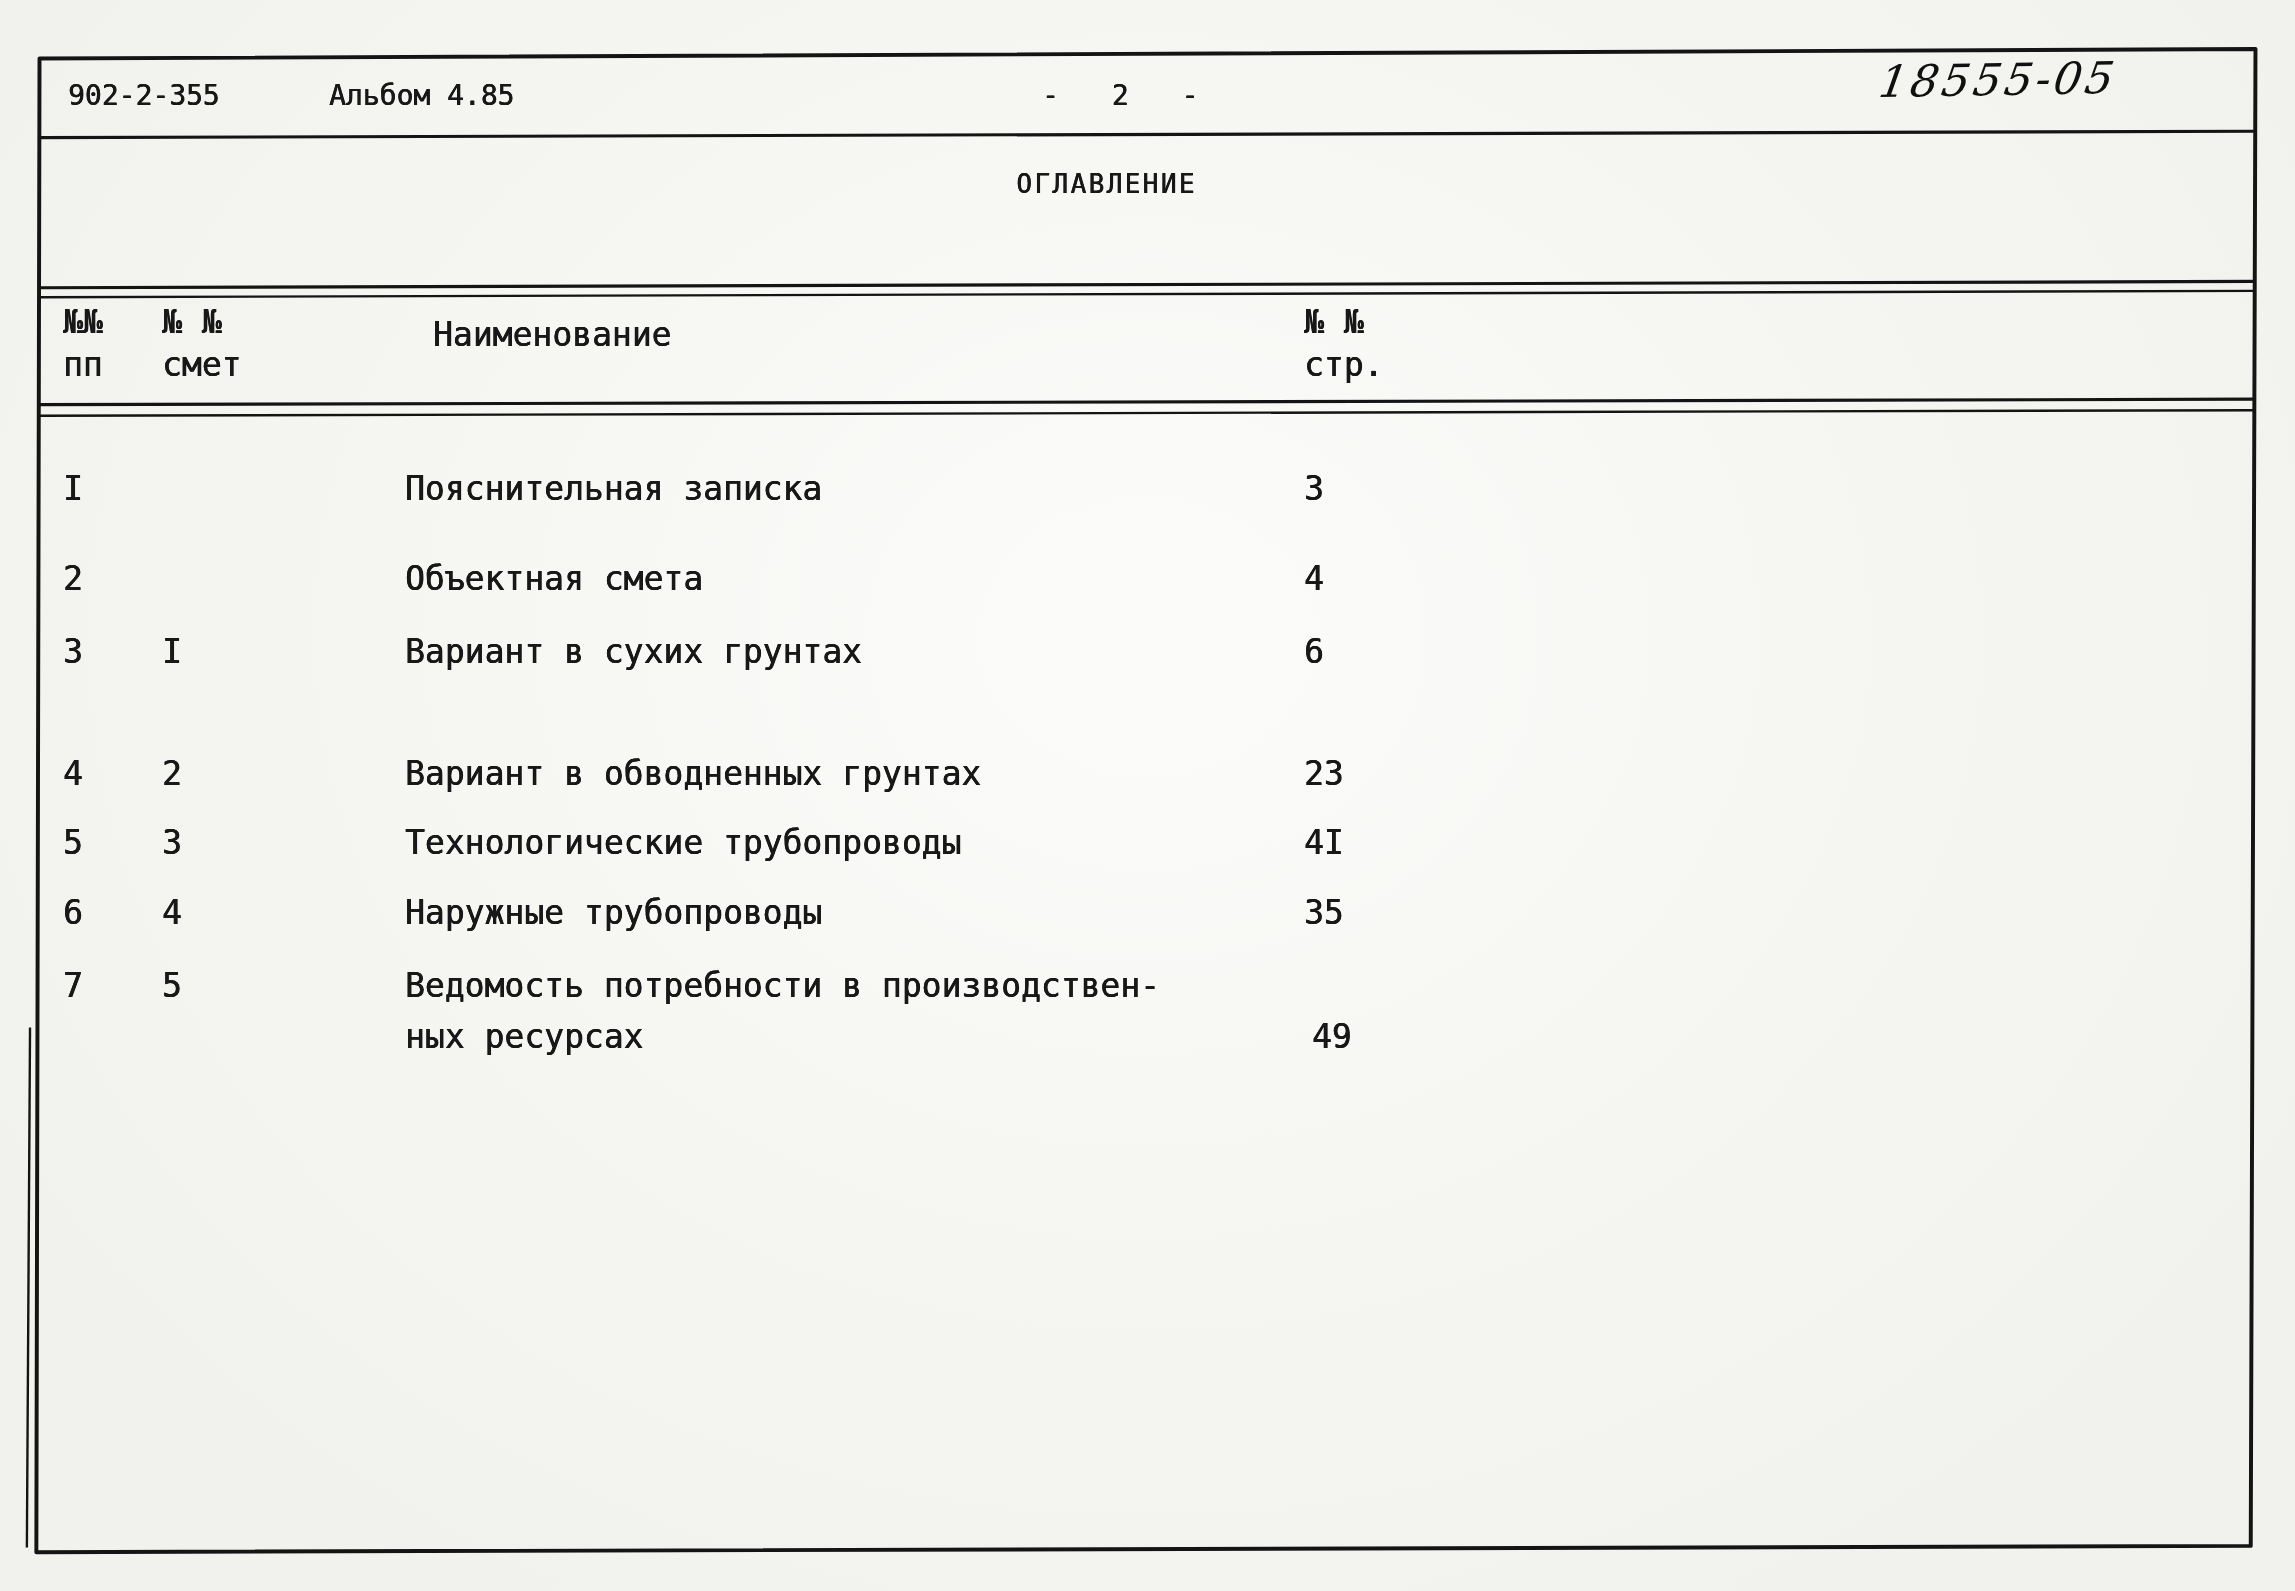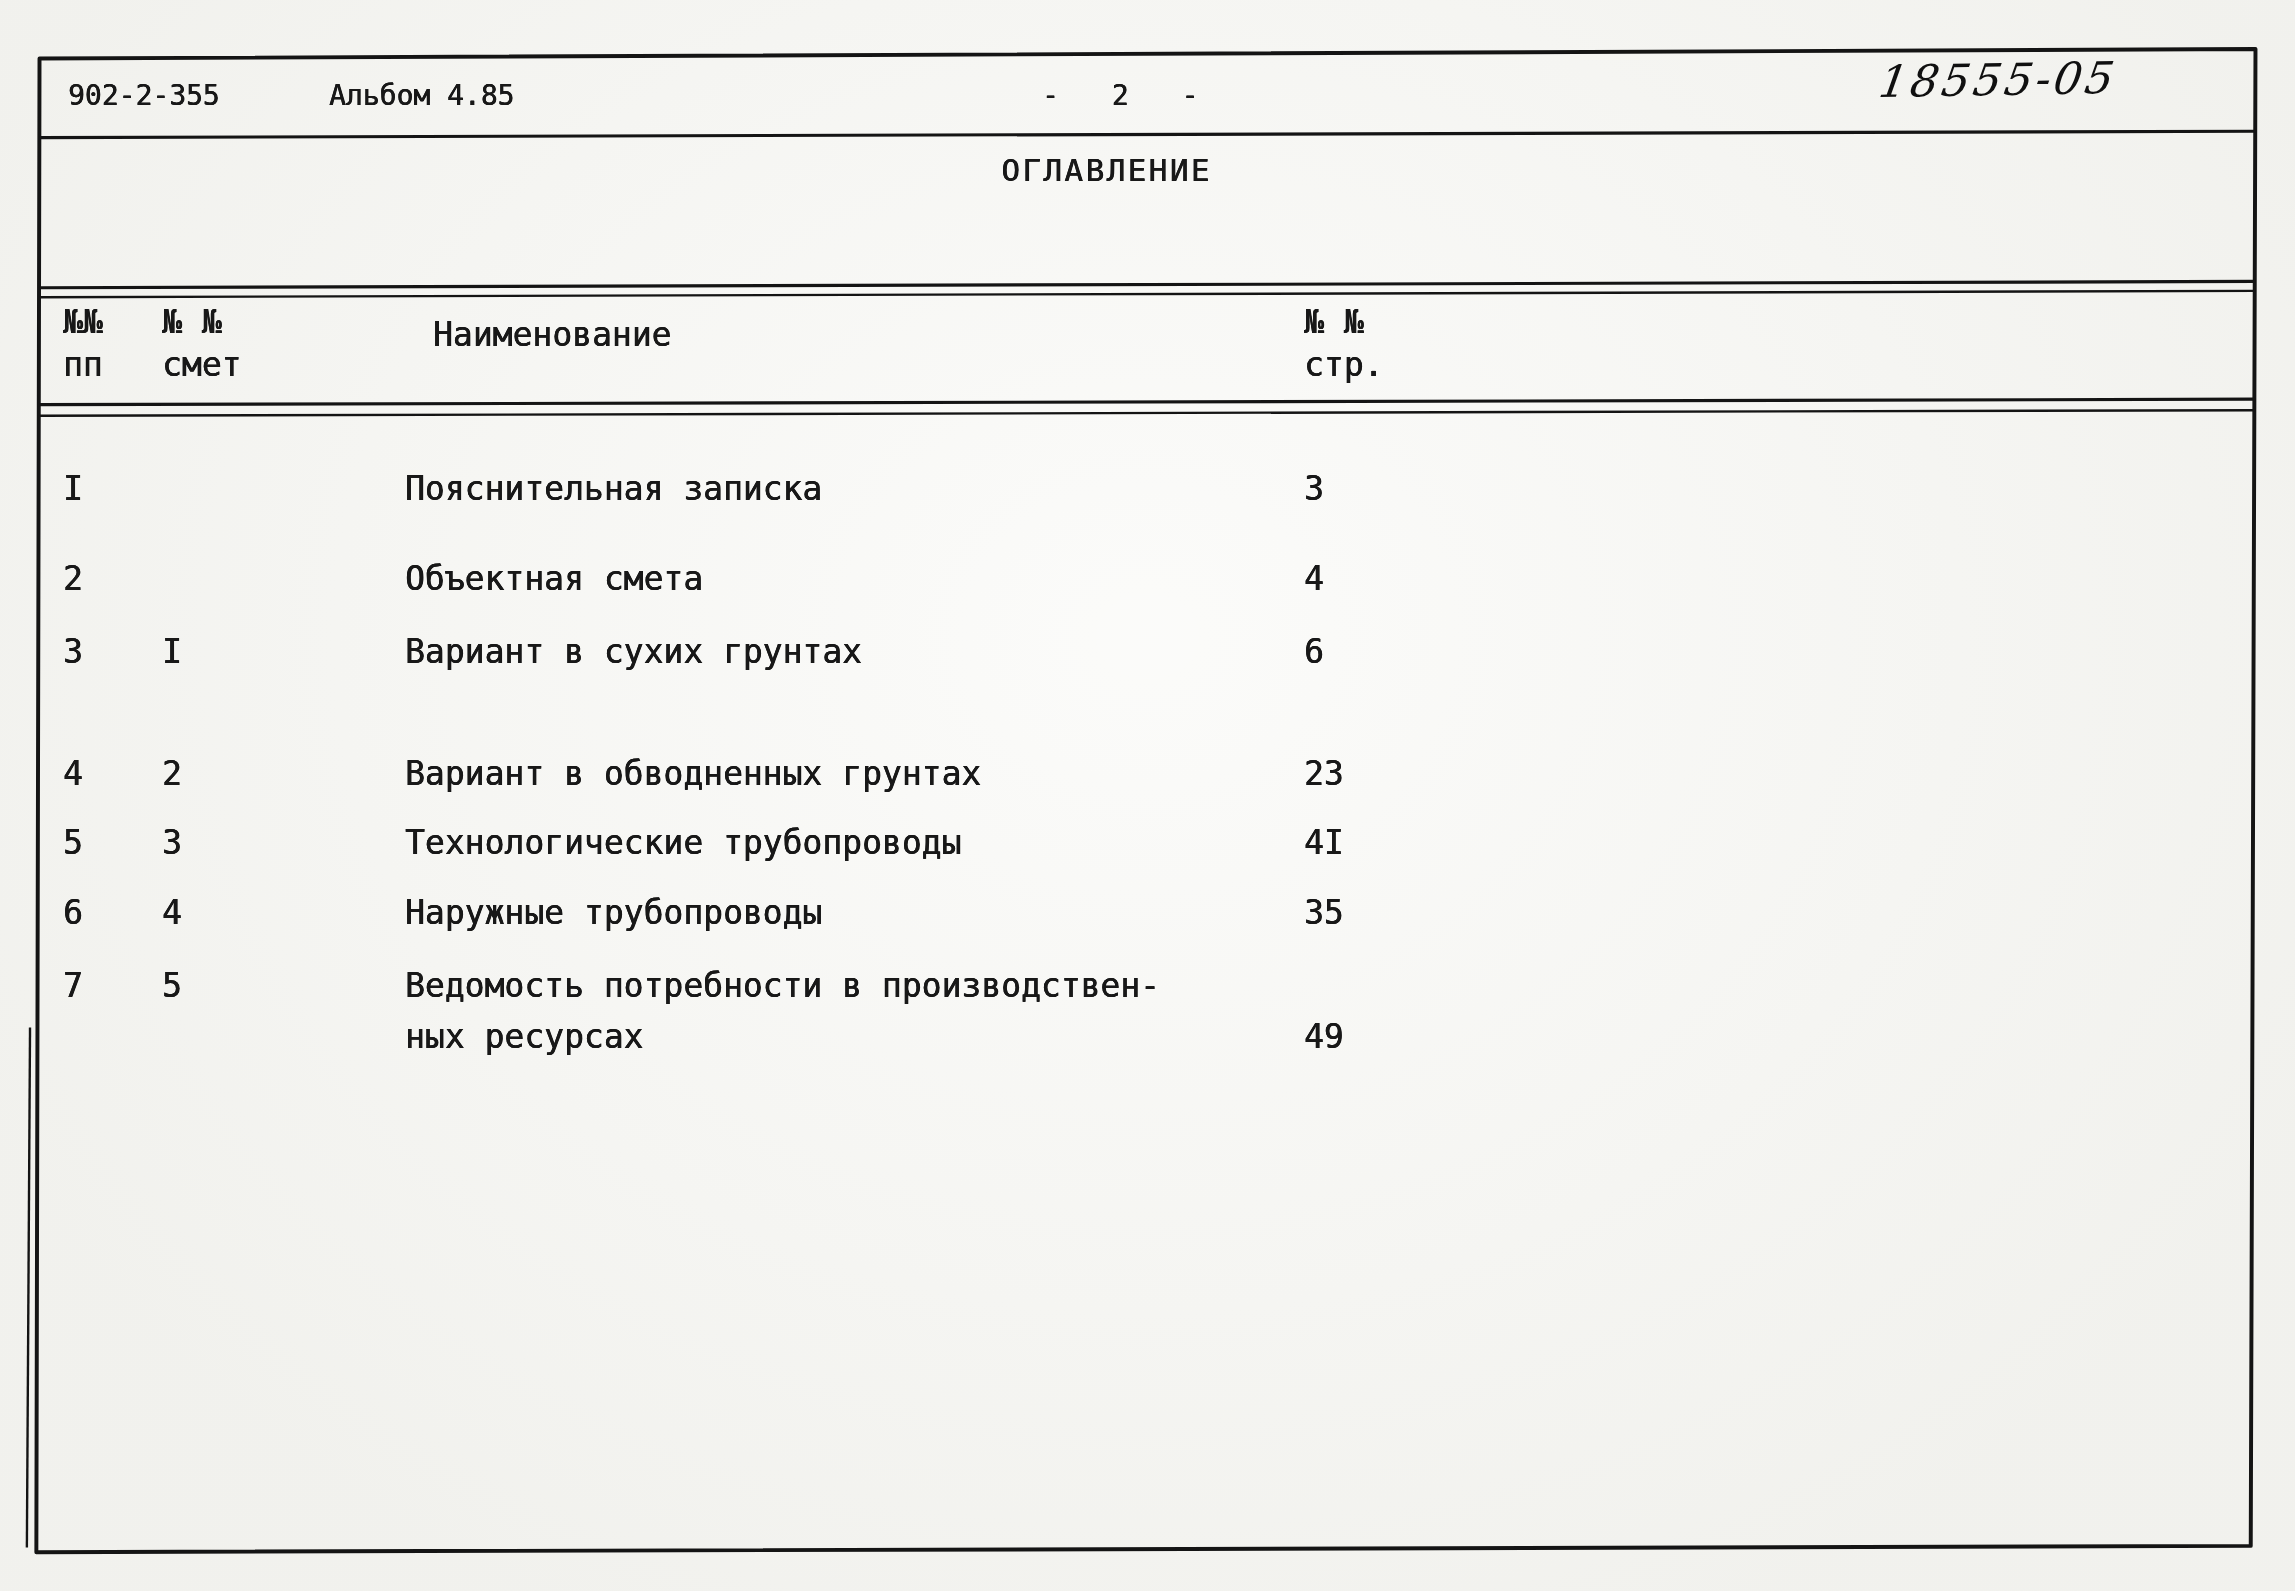--- a/index.html
+++ b/index.html
@@ -30,23 +30,23 @@
     left: 1880px; top: 60px;
     font-family: "DejaVu Serif", "Liberation Serif", serif;
     font-style: italic;
     font-size: 44px;
     letter-spacing: 3.2px;
     transform: skewX(-10deg) rotate(-1deg);
     color: #101010;
   }
 
   .title {
-    position: absolute; left: 0; top: 152px; width: 2213px;
+    position: absolute; left: 0; top: 169px; width: 2213px;
     text-align: center;
-    font-size: 31px; letter-spacing: 2.4px;
+    font-size: 26px; letter-spacing: 2.4px;
   }
 
   .grid-row {
     position: absolute; left: 38px; width: 2215px;
     display: grid;
     grid-template-columns: 99px 243px 899px 1fr;
     padding-left: 25px;
     font-size: 33px;
     line-height: 51px;
   }
@@ -56,21 +56,21 @@
   .cell { white-space: nowrap; }
 
   
   .r0 { top: 463px; }
   .r1 { top: 553px; }
   .r2 { top: 626px; }
   .r3 { top: 748px; }
   .r4 { top: 817px; }
   .r5 { top: 887px; }
   .r6 { top: 960px; }
-  .page-second-line .c-page { padding-top: 51px; }
+  .page-second-line .c-page { padding-top: 51px; margin-left: 8px; }
 </style>
 </head>
 <body>
 
 <div class="page">
 
   <svg class="frame" viewBox="0 0 2904 2013" xmlns="http://www.w3.org/2000/svg">
 
     <path d="M 50 74 L 2854 62 L 2848 1956 L 46 1964 Z" fill="none" stroke="#141414" stroke-width="5" stroke-linejoin="round"></path>
 

